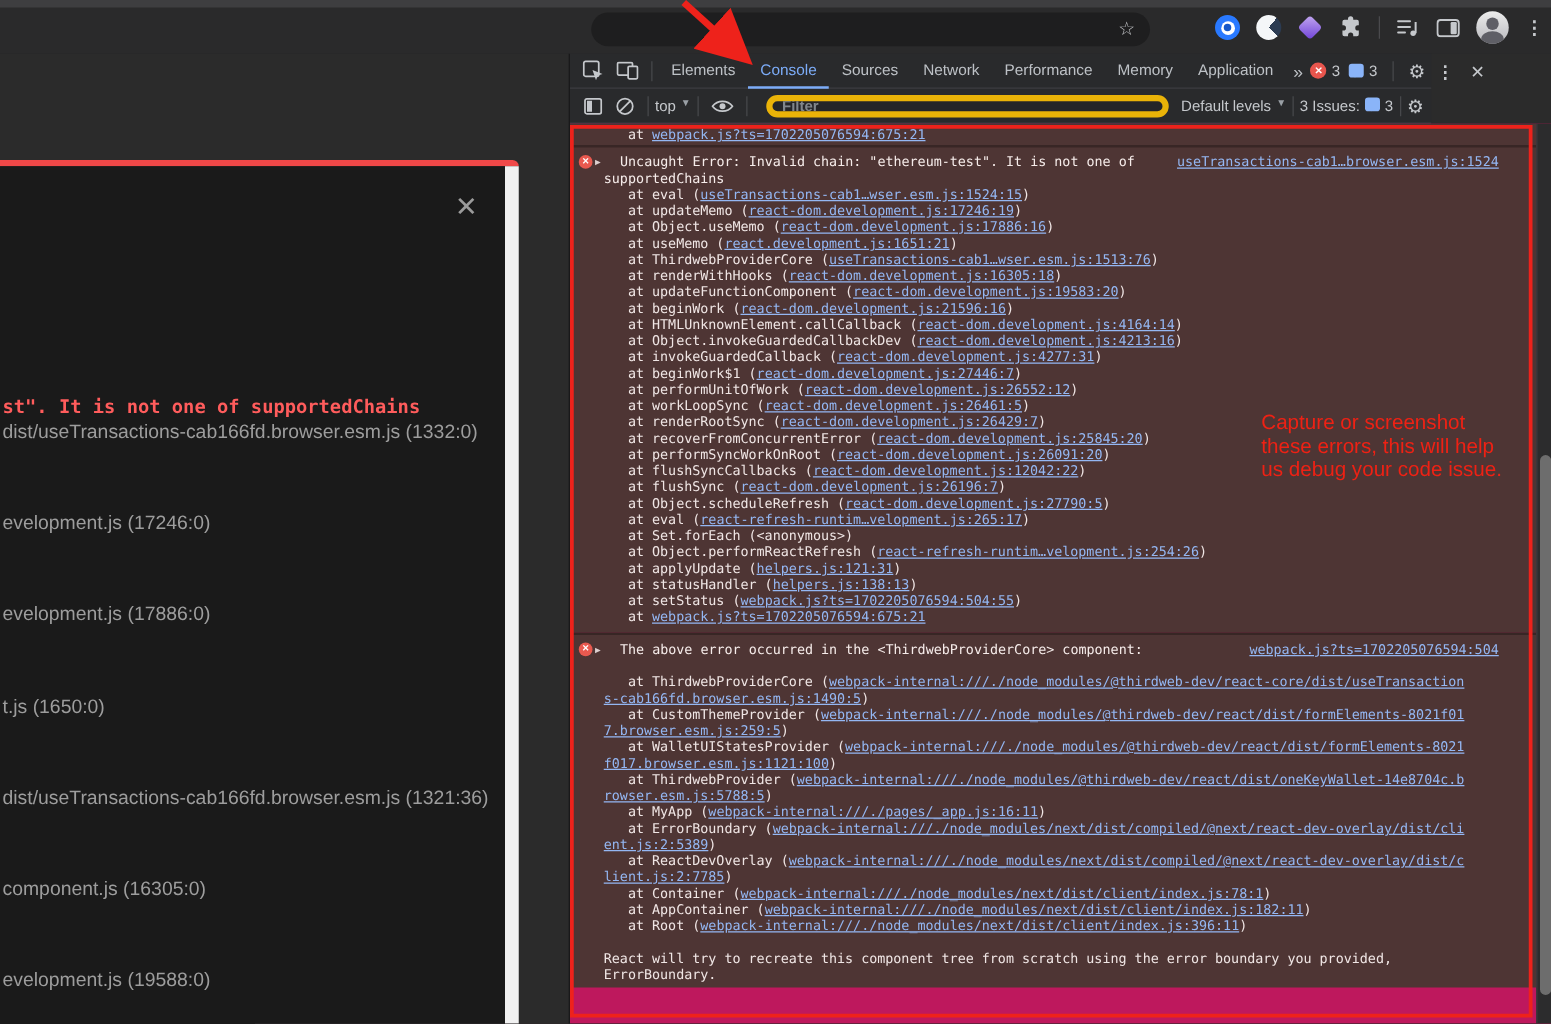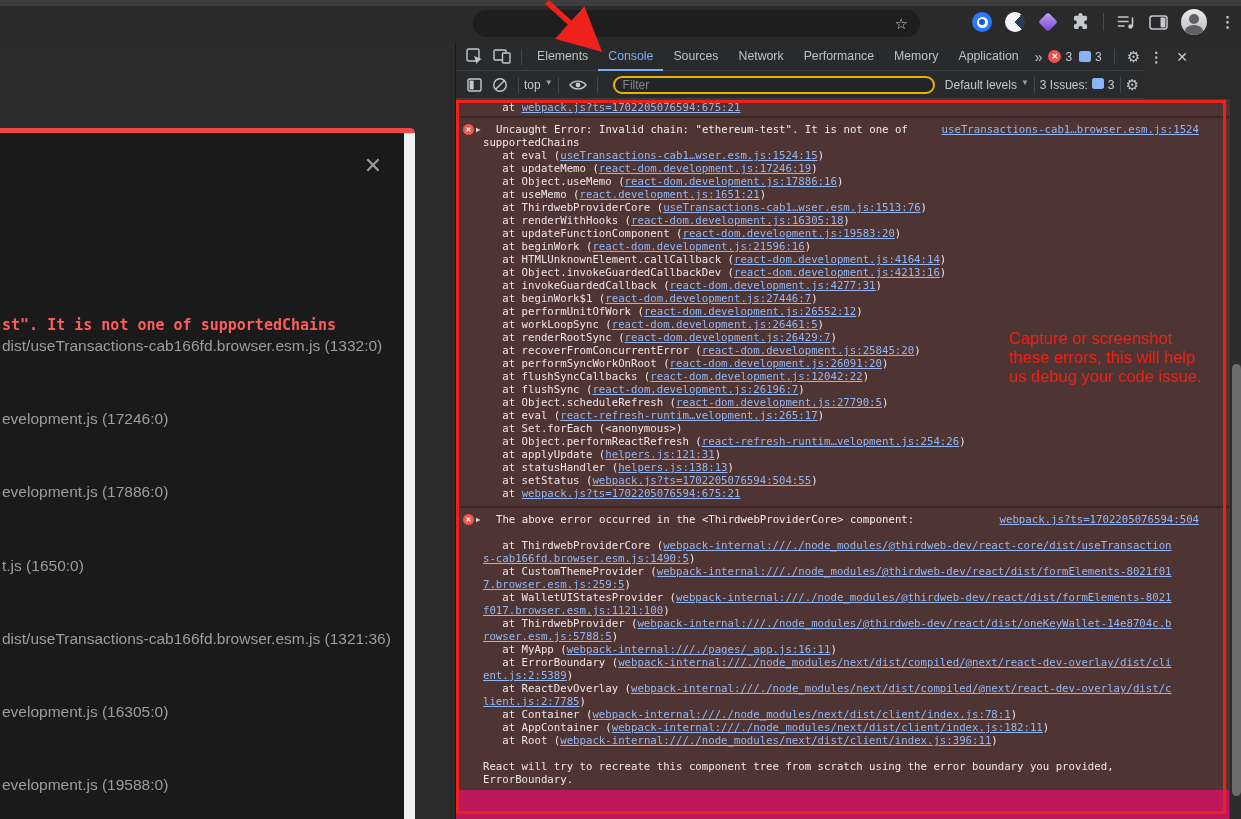--- a/index.html
+++ b/index.html
@@ -53,22 +53,22 @@
   .err-dot { width:13px; height:13px; border-radius:50%; background:#e8554d; color:#fff;
              font:bold 8px/13px "Liberation Sans",sans-serif; text-align:center; }
   .chat-ic { width:12px; height:11px; border-radius:2.5px; background:#8ab4f8; position:relative; }
   .chat-ic:after { content:""; position:absolute; left:2px; bottom:-3px; border:3px solid transparent; border-top-color:#8ab4f8; }
   .cnt { color:#c5c8cc; font-size:12px; }
   .gear { color:#c5c8cc; font-size:15px; cursor:pointer; }
   .dots { color:#c5c8cc; font-size:14px; font-weight:bold; cursor:pointer; padding:0 2px; }
   .closex { color:#c5c8cc; font-size:14px; cursor:pointer; padding:0 4px; }
   .tool-label { font-size:12px; color:#c5c8cc; display:flex; gap:4px; align-items:flex-start; cursor:pointer; white-space:nowrap; }
   .caret { font-size:8px; color:#9aa0a6; }
-  .filter-input { flex:1; height:18px; margin:16px 10px; border:2px solid #eab308; border-radius:9px;
-                  background:#242528; color:#e8eaed; font-size:12px; padding:0 8px; outline:none; }
+  .filter-input { flex:1; height:18px; margin:16px 10px; border:5px solid #eab308; border-radius:9px;
+                  background:#242528; color:#e8eaed; font-size:12px; padding:0 8px; outline:none;font-weight:bold; }
   .filter-input::placeholder { color:#80868b; }
 
   
   .dt-console { position:absolute; left:0; top:56px; width:786px; height:720px; background:#be185d; overflow:hidden; }
   .c-messages { position:absolute; left:0; top:0; width:773px; }
   .crow { position:relative; background:#4e3534; padding:5px 30px 6px 27px;
           font:10.7px/13px "DejaVu Sans Mono",monospace; color:#f0e6e5; overflow:hidden; }
   .crow + .crow { border-top:2px solid #382625; }
   .crow.continuation { padding-top:2px; padding-bottom:2px; }
   .crow.last { padding-bottom:4px; }
@@ -145,21 +145,21 @@
   <section class="page">
     <div class="ovl-red"></div>
     <div class="ovl-body">
       <div class="ovl-err">st". It is not one of supportedChains</div>
       <div>
           <div class="frag" style="top: 204px;">dist/useTransactions-cab166fd.browser.esm.js (1332:0)</div>
           <div class="frag" style="top: 277.2px;">evelopment.js (17246:0)</div>
           <div class="frag" style="top: 350.4px;">evelopment.js (17886:0)</div>
           <div class="frag" style="top: 423.6px;">t.js (1650:0)</div>
           <div class="frag" style="top: 496.8px;">dist/useTransactions-cab166fd.browser.esm.js (1321:36)</div>
-          <div class="frag" style="top: 570px;">evelopment.js (16305:0)</div>
+          <div class="frag" style="top: 570px;">component.js (16305:0)</div>
           <div class="frag" style="top: 643.2px;">evelopment.js (19588:0)</div>
         </div>
     </div>
     <div class="ovl-scrollbar"></div>
     <div class="ovl-close">✕</div>
   </section>
 
   <section class="devtools">
     <div class="dt-tabbar">
       <span class="tbicon">

